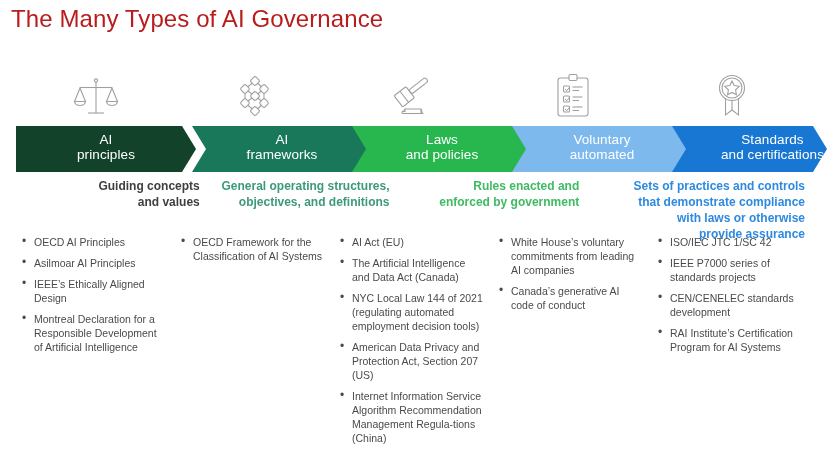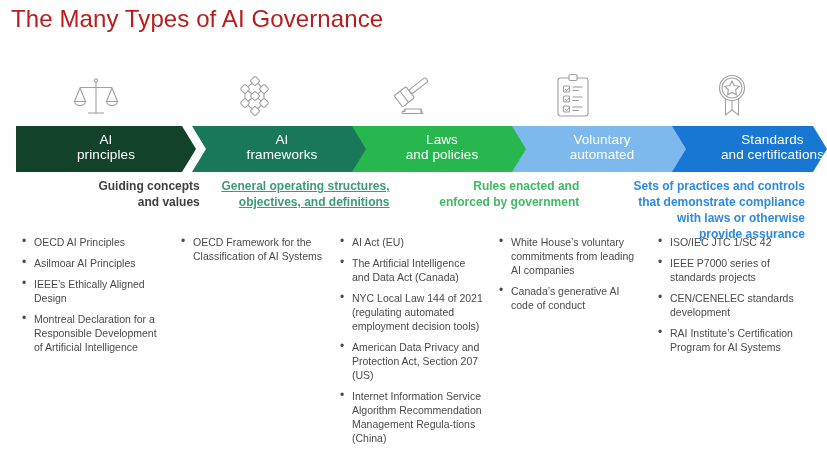--- a/index.html
+++ b/index.html
@@ -272,21 +272,21 @@
       </svg>
     </div>
     <span class="chev-label" style="margin-left:6px;">Standards
 and certifications</span>
   </div>
 </div>
 
 <div class="sub-row">
   <div class="sub-cell" style="color:#3f3f3f;">Guiding concepts
 and values</div>
-  <div class="sub-cell" style="color:#3d9a78;text-decoration:underline;">General operating structures,
+  <div class="sub-cell" style="color:#3d9a78;">General operating structures,
 objectives, and definitions</div>
   <div class="sub-cell" style="color:#3fbb63;">Rules enacted and
 enforced by government</div>
   <div class="sub-cell" style="color:#2d8ae0;margin-left:36px;">Sets of practices and controls
 that demonstrate compliance
 with laws or otherwise
 provide assurance</div>
 </div>
 
 <div class="cols">

